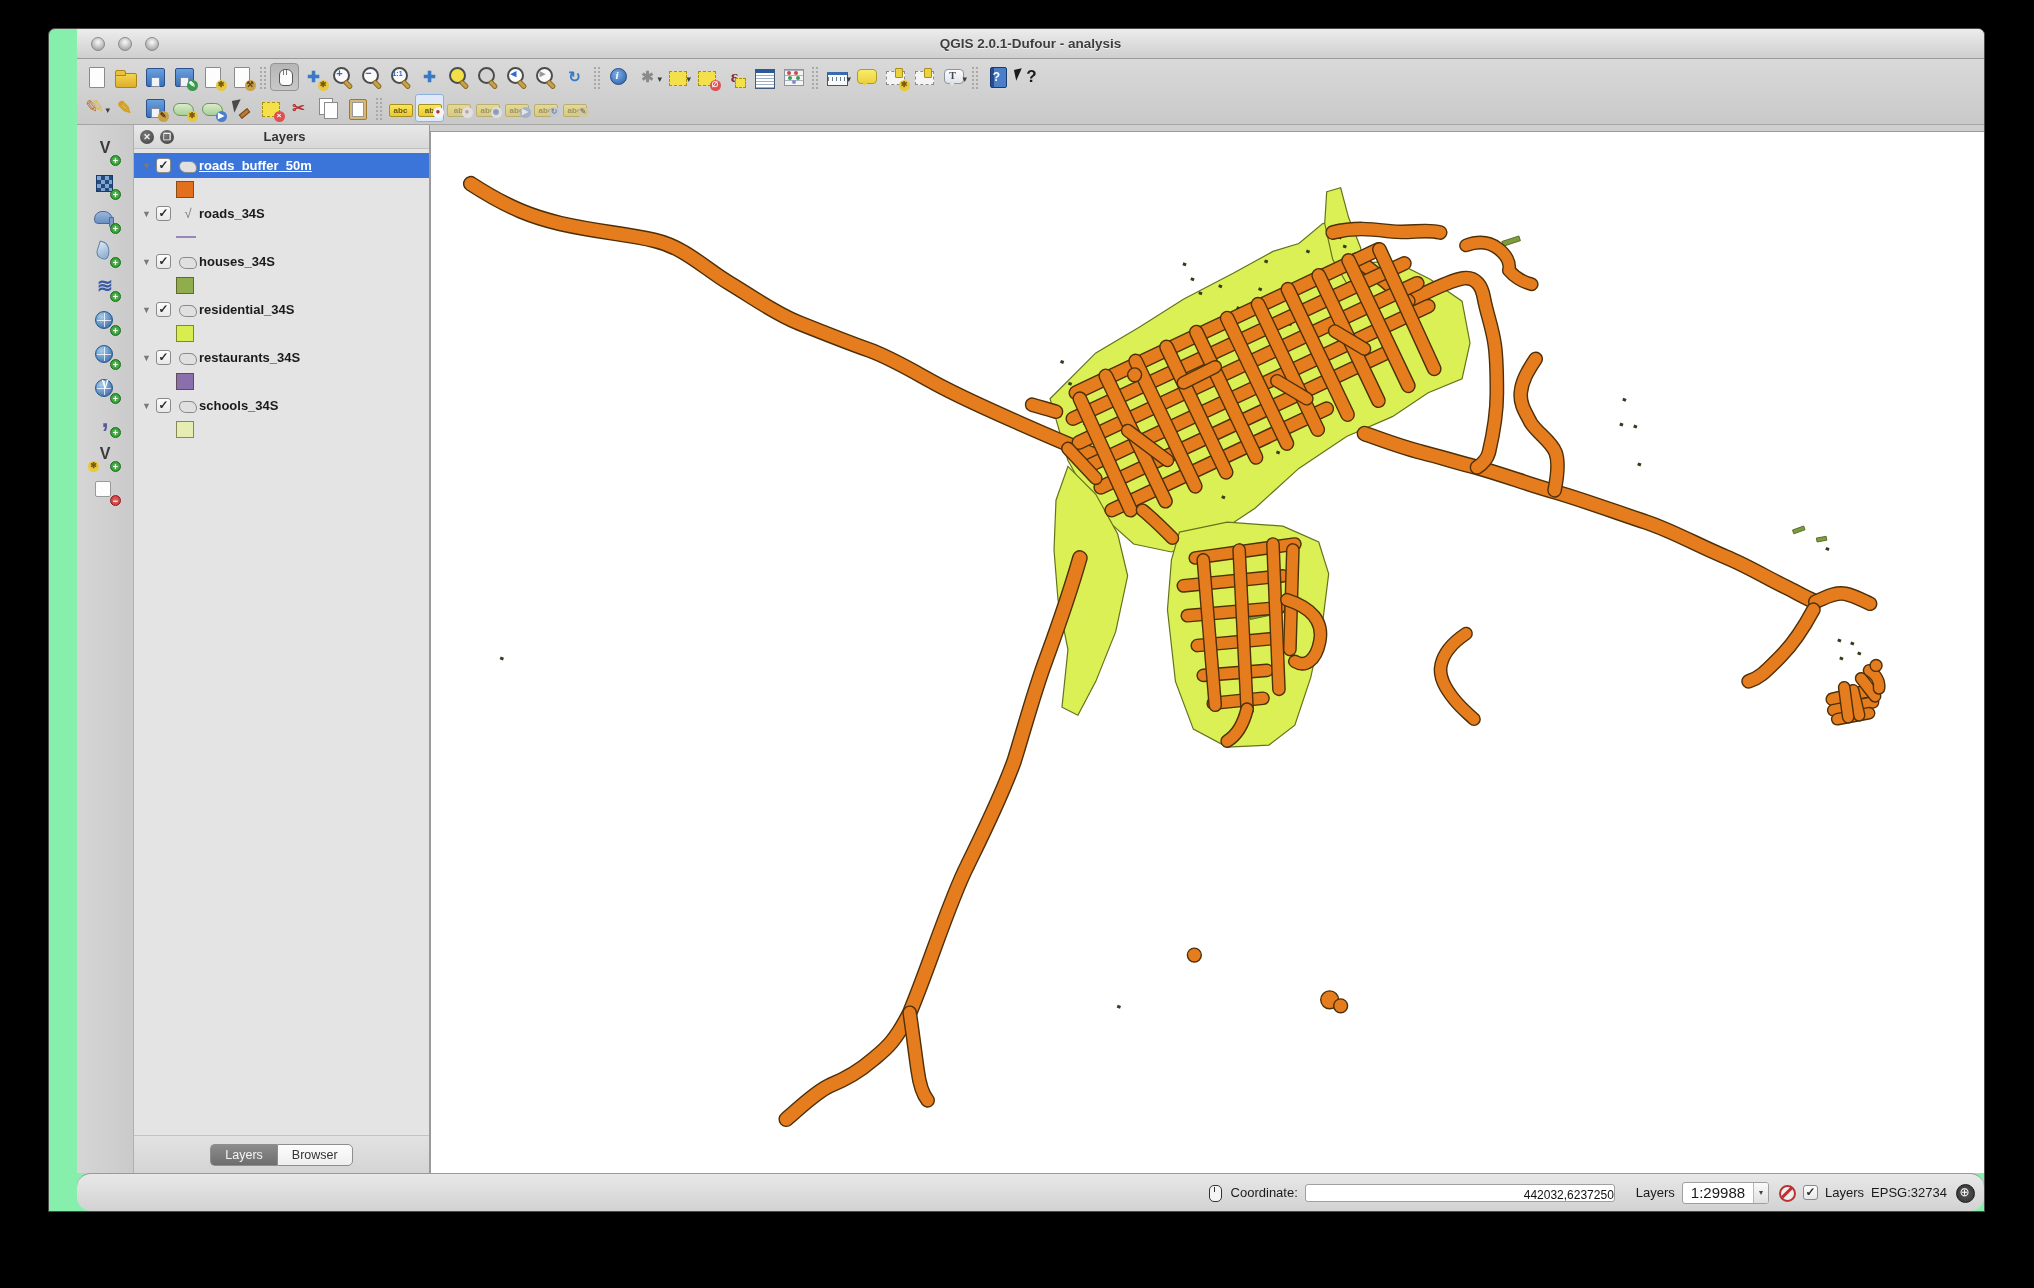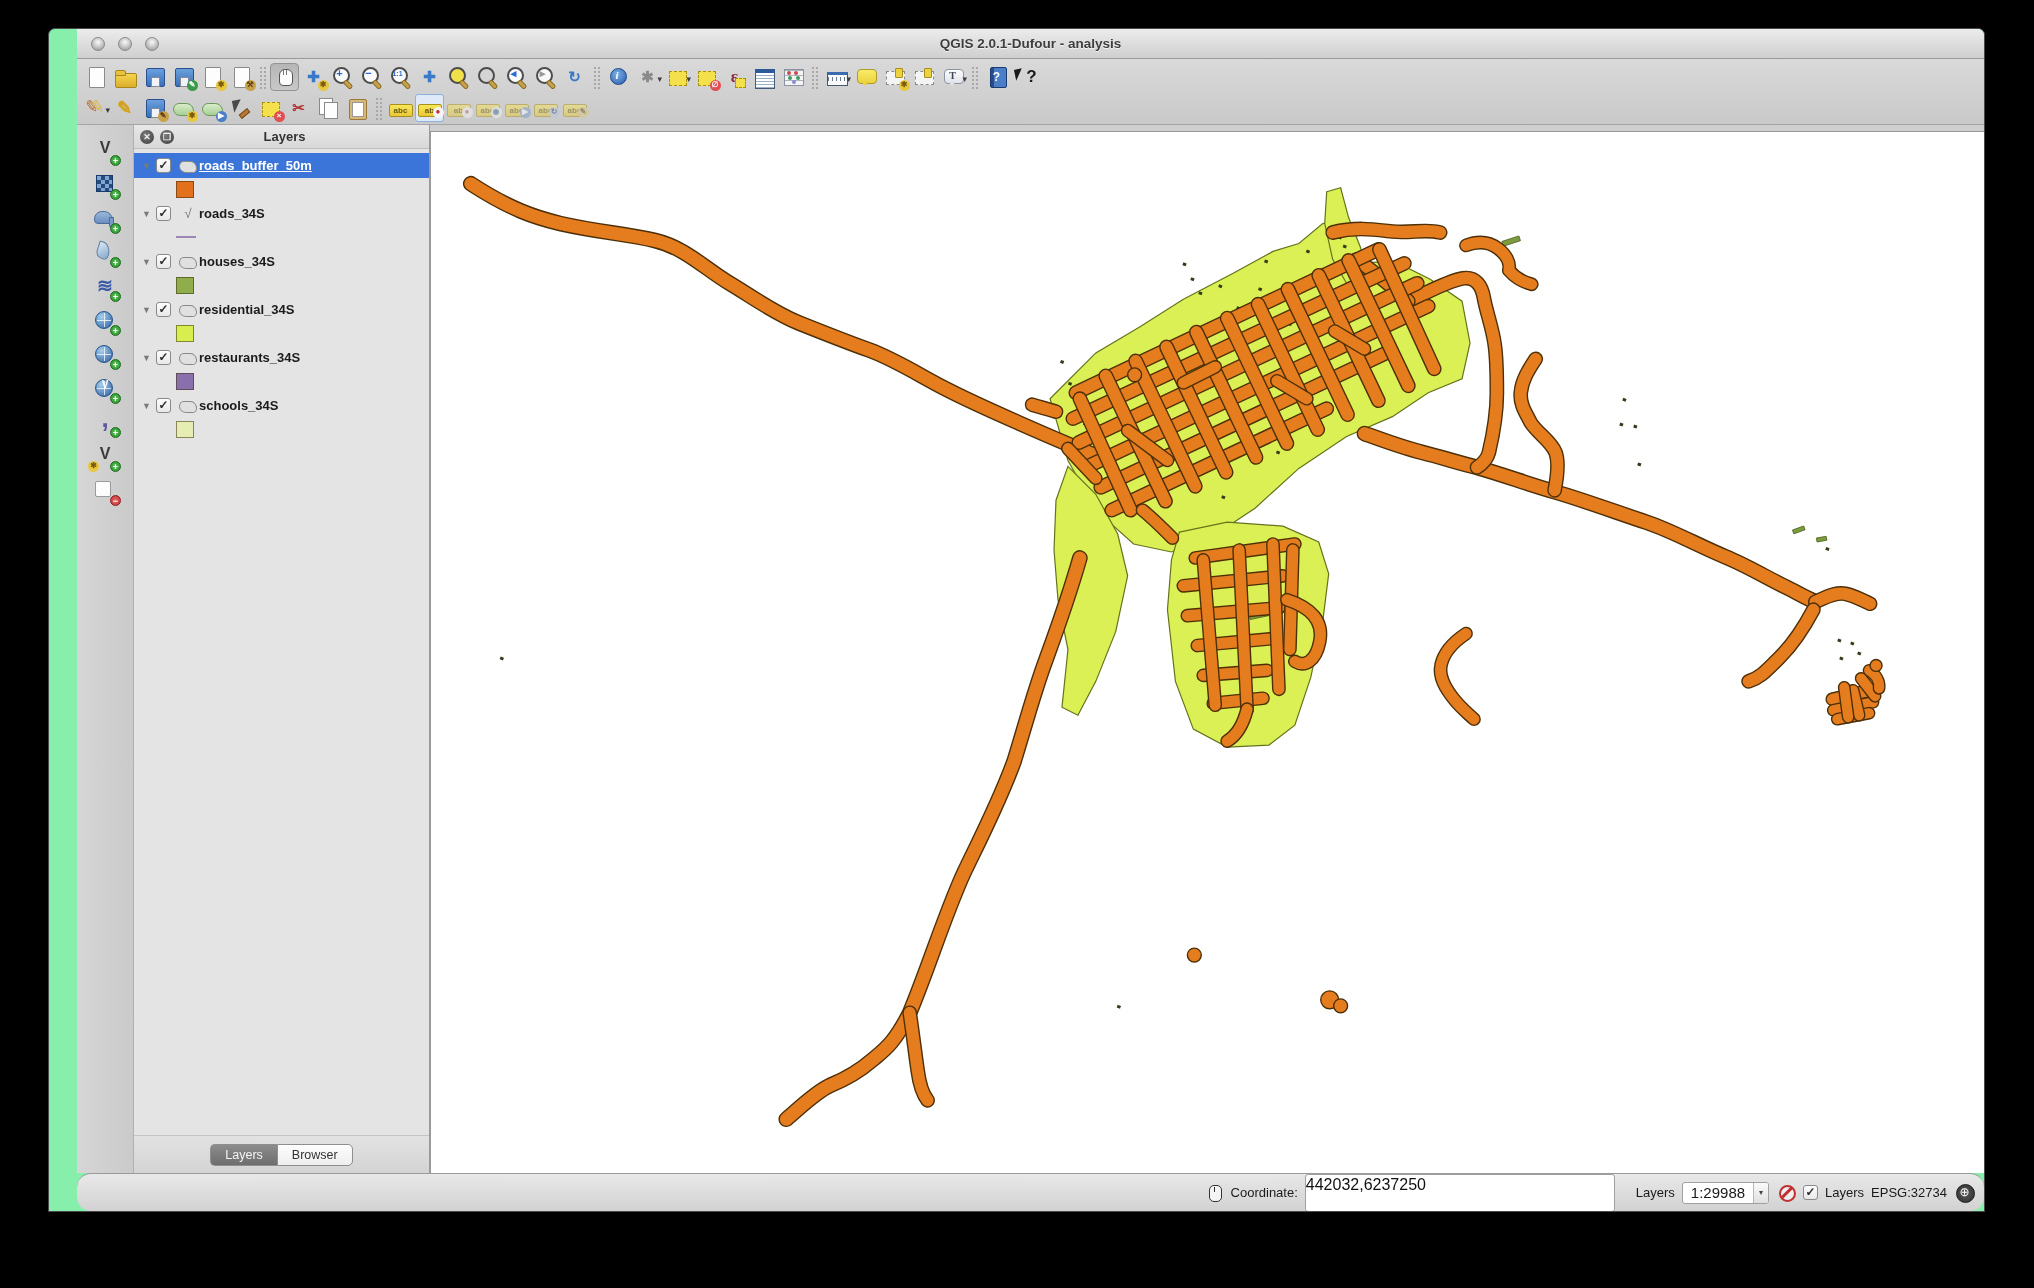--- a/index.html
+++ b/index.html
@@ -138,21 +138,21 @@
   .ptab.plain{background:linear-gradient(#fdfdfd,#eee);color:#333;border-radius:0 5px 5px 0;}
   
   .canvas-wrap{flex:1;background:#cfcfcf;padding:6px 0 0 0;min-width:0;}
   .canvas{width:100%;height:100%;background:#fff;border:1px solid #9a9a9a;border-right:none;border-bottom:none;}
   .canvas svg{display:block;width:100%;height:100%;}
   
   .statusbar{height:38px;flex:0 0 auto;background:linear-gradient(#e8e8e8,#d2d2d2);border-top:1px solid #9a9a9a;
     display:flex;align-items:center;padding:0 10px;font-size:13px;color:#1a1a1a;border-radius:14px;}
   .sb-group{margin-left:auto;display:flex;align-items:center;gap:7px;}
   .sb-label{font-weight:normal;}
-  .sb-input{width:310px;height:38px;background:#fff;border:1px solid #a0a0a0;border-radius:3px;text-align:left;font-size:16px;
+  .sb-input{width:310px;height:18px;background:#fff;border:1px solid #a0a0a0;border-radius:3px;text-align:right;font-size:12px;
     line-height:20px;color:#111;}
   .sb-combo{display:flex;height:22px;border:1px solid #a0a0a0;border-radius:3px;background:#fff;overflow:hidden;}
   .sb-combo .val{padding:0 8px;line-height:20px;font-size:15px;}
   .sb-combo .arrow{width:15px;background:linear-gradient(#fafafa,#e0e0e0);border-left:1px solid #b8b8b8;font-size:8px;line-height:20px;text-align:center;color:#444;}
   .sb-ic{position:relative;width:20px;height:20px;}
   .ic-mouse::before{content:"";position:absolute;left:5px;top:2px;width:11px;height:15px;border:1.5px solid #333;border-radius:5px;background:#f4f4f4;}
   .ic-mouse::after{content:"";position:absolute;left:10px;top:4px;width:1.5px;height:5px;background:#333;}
   .ic-stop::before{content:"";position:absolute;left:3px;top:2px;width:13px;height:13px;border:2px solid #c03030;border-radius:50%;background:rgba(250,250,250,.6);}
   .ic-stop::after{content:"";position:absolute;left:4px;top:8px;width:14px;height:2.5px;background:#c03030;transform:rotate(-45deg);}
   .ic-crs::before{content:"";position:absolute;left:2px;top:1px;width:17px;height:17px;border-radius:50%;background:radial-gradient(#5a5a5a,#2e2e2e);border:1px solid #1a1a1a;}

